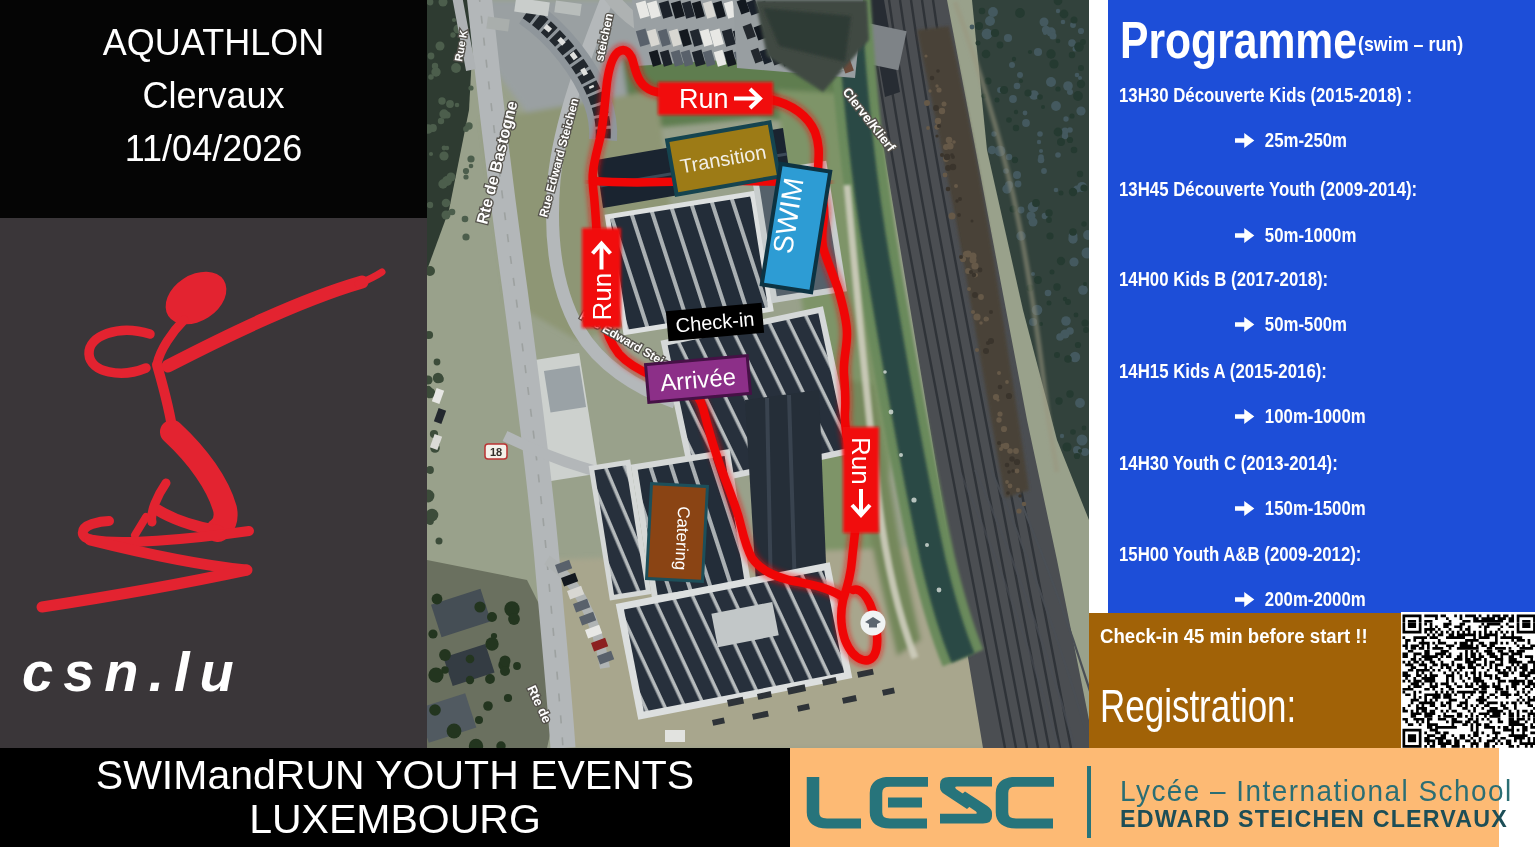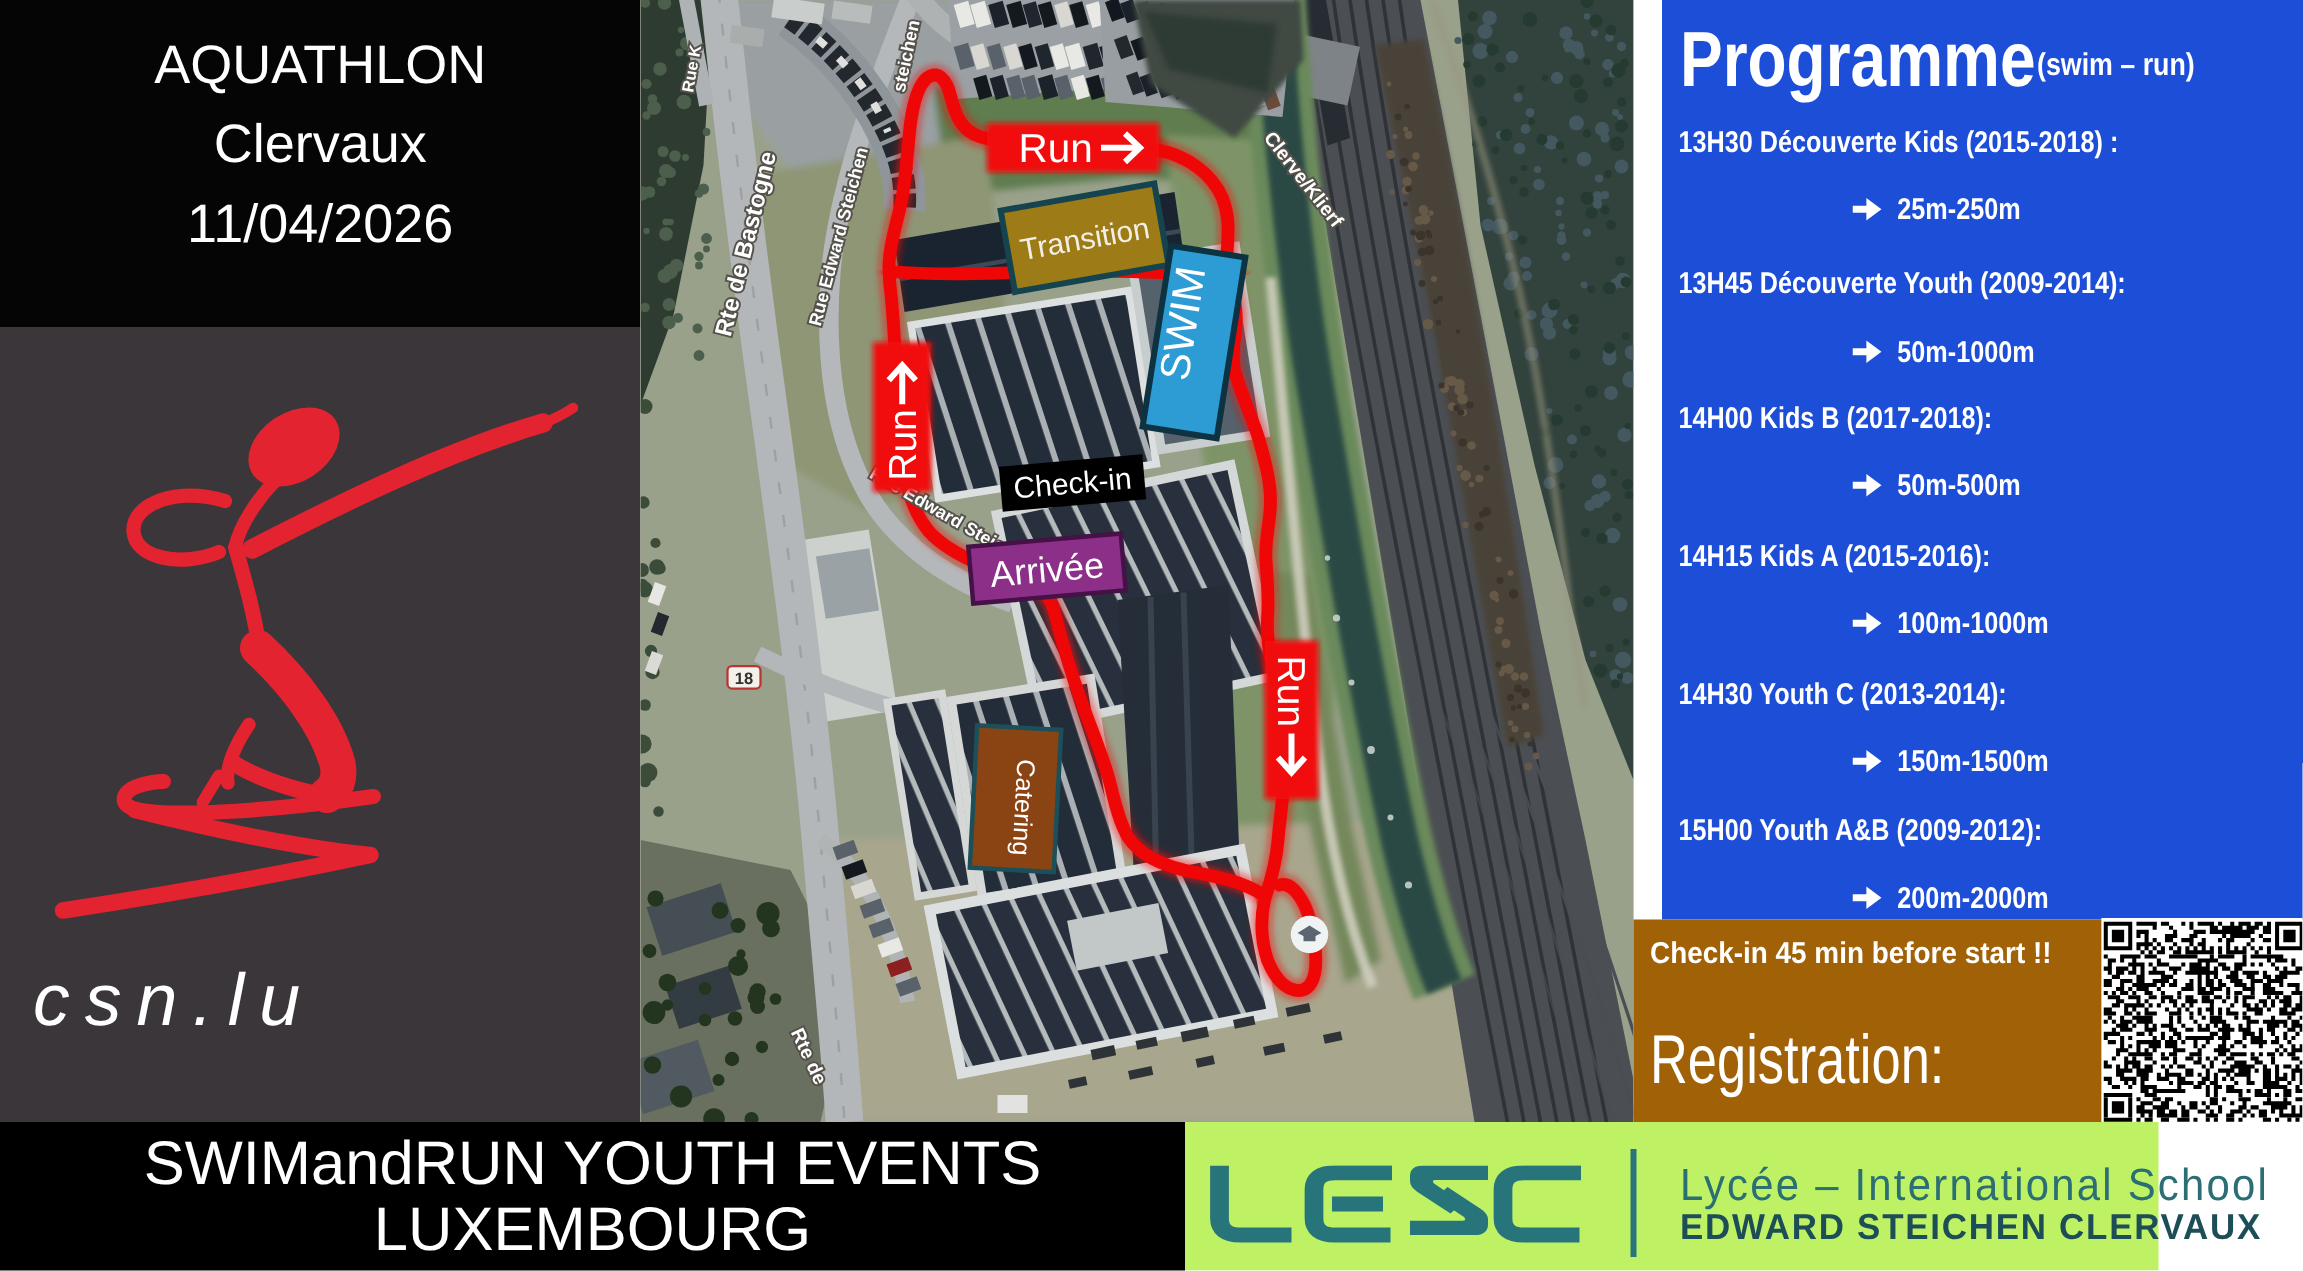--- a/index.html
+++ b/index.html
@@ -1,33 +1,33 @@
 <!DOCTYPE html>
 <html><head><meta charset="utf-8">
 <style>
 *{margin:0;padding:0;box-sizing:border-box}
 html,body{width:1535px;height:847px;overflow:hidden;background:#fff;font-family:"Liberation Sans",sans-serif}
 .abs{position:absolute}
 #page{position:relative;width:1535px;height:847px}
 #title{left:0;top:0;width:427px;height:218px;background:#050505;color:#fff;text-align:center;font-size:36px;line-height:53px;padding-top:16px}
 #csn{left:0;top:218px;width:427px;height:530px;background:#3a3639}
-#csntxt{left:22px;top:421px;color:#fff;font-size:49px;font-weight:normal;font-style:italic;letter-spacing:10px}
+#csntxt{left:22px;top:421px;color:#fff;font-size:56px;font-weight:bold;font-style:italic;letter-spacing:10px}
 #map{left:427px;top:0;width:662px;height:748px;background:#99a18b;overflow:hidden;font-family:"Liberation Sans",sans-serif}
 #red{left:1108px;top:0;width:446px;height:613px;background:#1d4ed8;color:#fff}
 #prog{left:12px;top:10px;font-size:52px;font-weight:bold;transform:scaleX(.82);transform-origin:0 0;white-space:nowrap}
 #progsub{left:250px;top:32px;font-size:21px;font-weight:bold;transform:scaleX(.85);transform-origin:0 0;white-space:nowrap}
 .entry{left:11px;color:#fff;font-size:20px;font-weight:bold;white-space:nowrap;transform:scaleX(.84);transform-origin:0 0}
 .dist{left:127px;color:#fff;font-size:20px;font-weight:bold;white-space:nowrap;transform:scaleX(.84);transform-origin:0 0}
 .arw{display:inline-block;vertical-align:-2px;margin-right:6px}
 #blackbox{left:1089px;top:613px;width:313px;height:135px;background:#a16207;color:#fff}
 #checkin{left:11px;top:12px;font-size:20px;font-weight:bold;white-space:nowrap;transform:scaleX(.93);transform-origin:0 0}
 #registration{left:11px;top:66px;font-size:46px;white-space:nowrap;transform:scaleX(.76);transform-origin:0 0}
 #qrbox{left:1401px;top:612px;width:134px;height:139px;background:#fff}
 #botblack{left:0;top:748px;width:790px;height:117px;background:#000;color:#fff;text-align:center;font-size:41px;line-height:44px;padding-top:5px}
-#botwhite{left:790px;top:748px;width:649px;height:99px;background:#bef264}
+#botwhite{left:790px;top:748px;width:709px;height:99px;background:#fdba74}
 #lyc1{left:330px;top:26px;font-size:30px;letter-spacing:1.6px;color:#2b6e74;white-space:nowrap;transform:scaleX(.93);transform-origin:0 0}
 #lyc2{left:330px;top:57px;font-size:24px;font-weight:bold;color:#1d4e57;letter-spacing:1.2px;white-space:nowrap;transform:scaleX(.97);transform-origin:0 0}
 </style></head><body>
 <div id="page">
 <div class="abs" id="title">AQUATHLON<br>Clervaux<br>11/04/2026</div>
 <div class="abs" id="csn">
       <svg width="427" height="530" viewBox="0 0 427 530" style="position:absolute;left:0;top:0">
 <g fill="none" stroke="#e32330" stroke-linecap="round">
 <ellipse cx="196" cy="80" rx="33" ry="23" fill="#e32330" stroke="none" transform="rotate(-33 196 80)"></ellipse>
 <path d="M168 148 C 230 116 300 82 362 64" stroke-width="13"></path>

